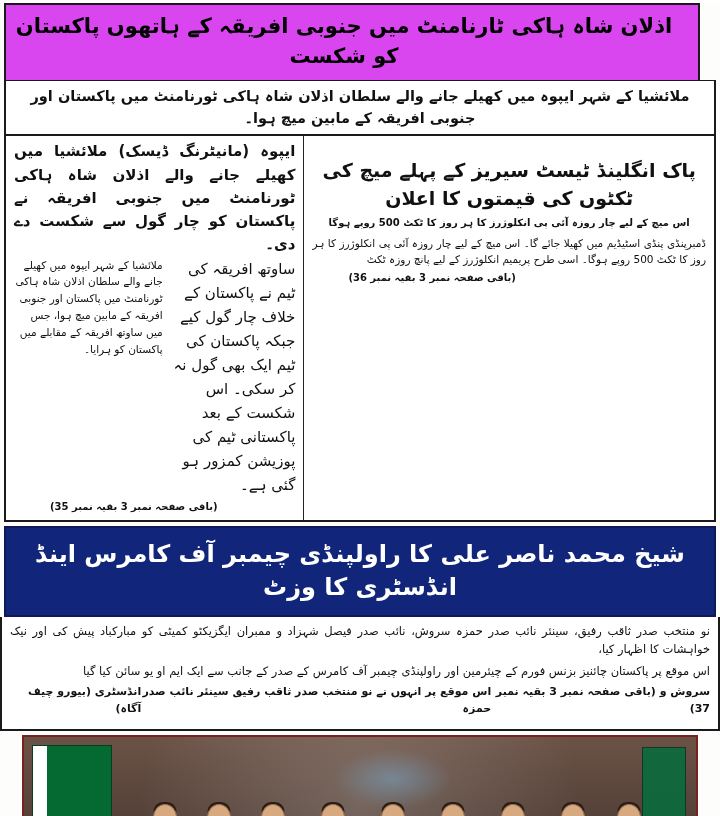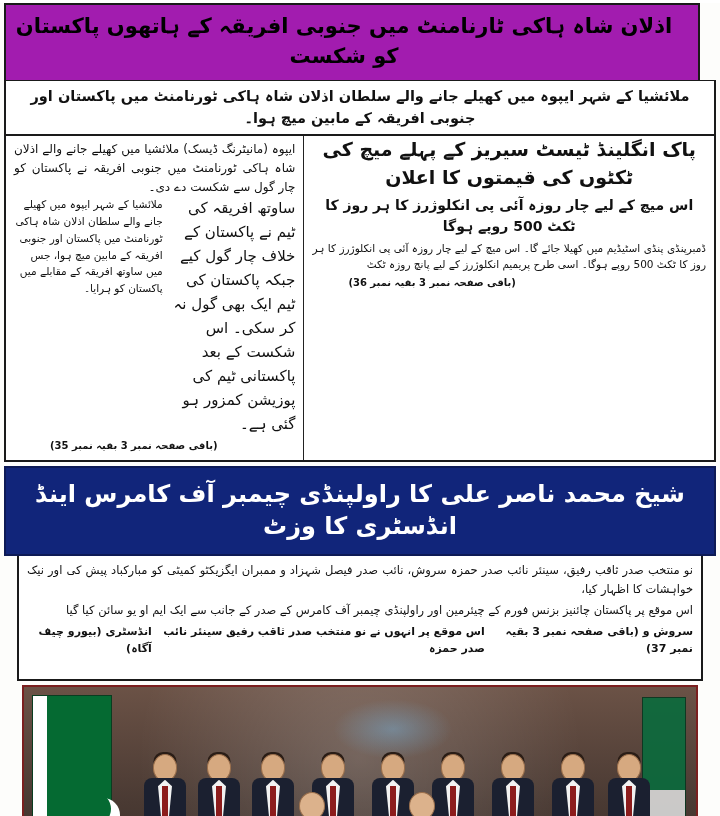--- a/index.html
+++ b/index.html
@@ -31,21 +31,21 @@
     color: #111;
   }
   .center { text-align: center; }
 
   
   .top-head {
     border: 2px solid #1a1a1a;
     border-bottom: none;
     margin: 3px 20px 0 4px;
     padding: 6px 24px 8px 8px;
-    background: #a21caf;
+    background: #d946ef;
   }
   .top-head .h1 {
     font-size: 21px;
     font-weight: bold;
     letter-spacing: 0px;
     line-height: 1.45;
     color: #000;
   }
 
   
@@ -66,52 +66,52 @@
   .cols {
     display: flex;
     flex-direction: row;
     margin: 0 4px;
     border: 2px solid #1a1a1a;
     border-top: none;
     background: #fff;
   }
   .col-right {
     width: 58%;
-    padding: 0 8px 6px 8px;
+    padding: 21px 8px 6px 8px;
     box-sizing: border-box;
     border-left: 1.5px solid #222;
   }
   .col-left {
     width: 42%;
     padding: 4px 8px 6px 8px;
     box-sizing: border-box;
   }
   .headline-big {
     font-size: 19px;
     font-weight: bold;
     line-height: 1.45;
     text-align: center;
     margin-bottom: 4px;
   }
   .headline-mid {
-    font-size: 14px;
+    font-size: 10px;
     font-weight: bold;
     line-height: 1.45;
     text-align: center;
     margin-bottom: 4px;
   }
   .body-small {
     font-size: 10.5px;
     line-height: 1.55;
     text-align: justify;
     text-align-last: right;
   }
   .dateline {
-    font-size: 12px;
-    font-weight: normal;
+    font-size: 15px;
+    font-weight: bold;
   }
   .contd {
     font-size: 10px;
     font-weight: bold;
     text-align: left;
     direction: rtl;
     margin-top: 2px;
     margin-left: 36px;
   }
 
@@ -151,24 +151,24 @@
   .banner .btxt {
     color: #ffffff;
     font-size: 24px;
     font-weight: bold;
     line-height: 1.35;
     letter-spacing: 0px;
   }
 
   
   .story-block {
-    margin: 0 17px;
+    margin: 0 0;
     border: 2px solid #1a1a1a;
     border-top: none;
-    padding: 5px 8px 22px 8px;
+    padding: 5px 8px 12px 8px;
     background: #fff;
   }
   .story-block p {
     margin: 0 0 3px 0;
     font-size: 11.5px;
     line-height: 1.6;
     text-align: justify;
     text-align-last: right;
   }
   .story-block .lastline {

